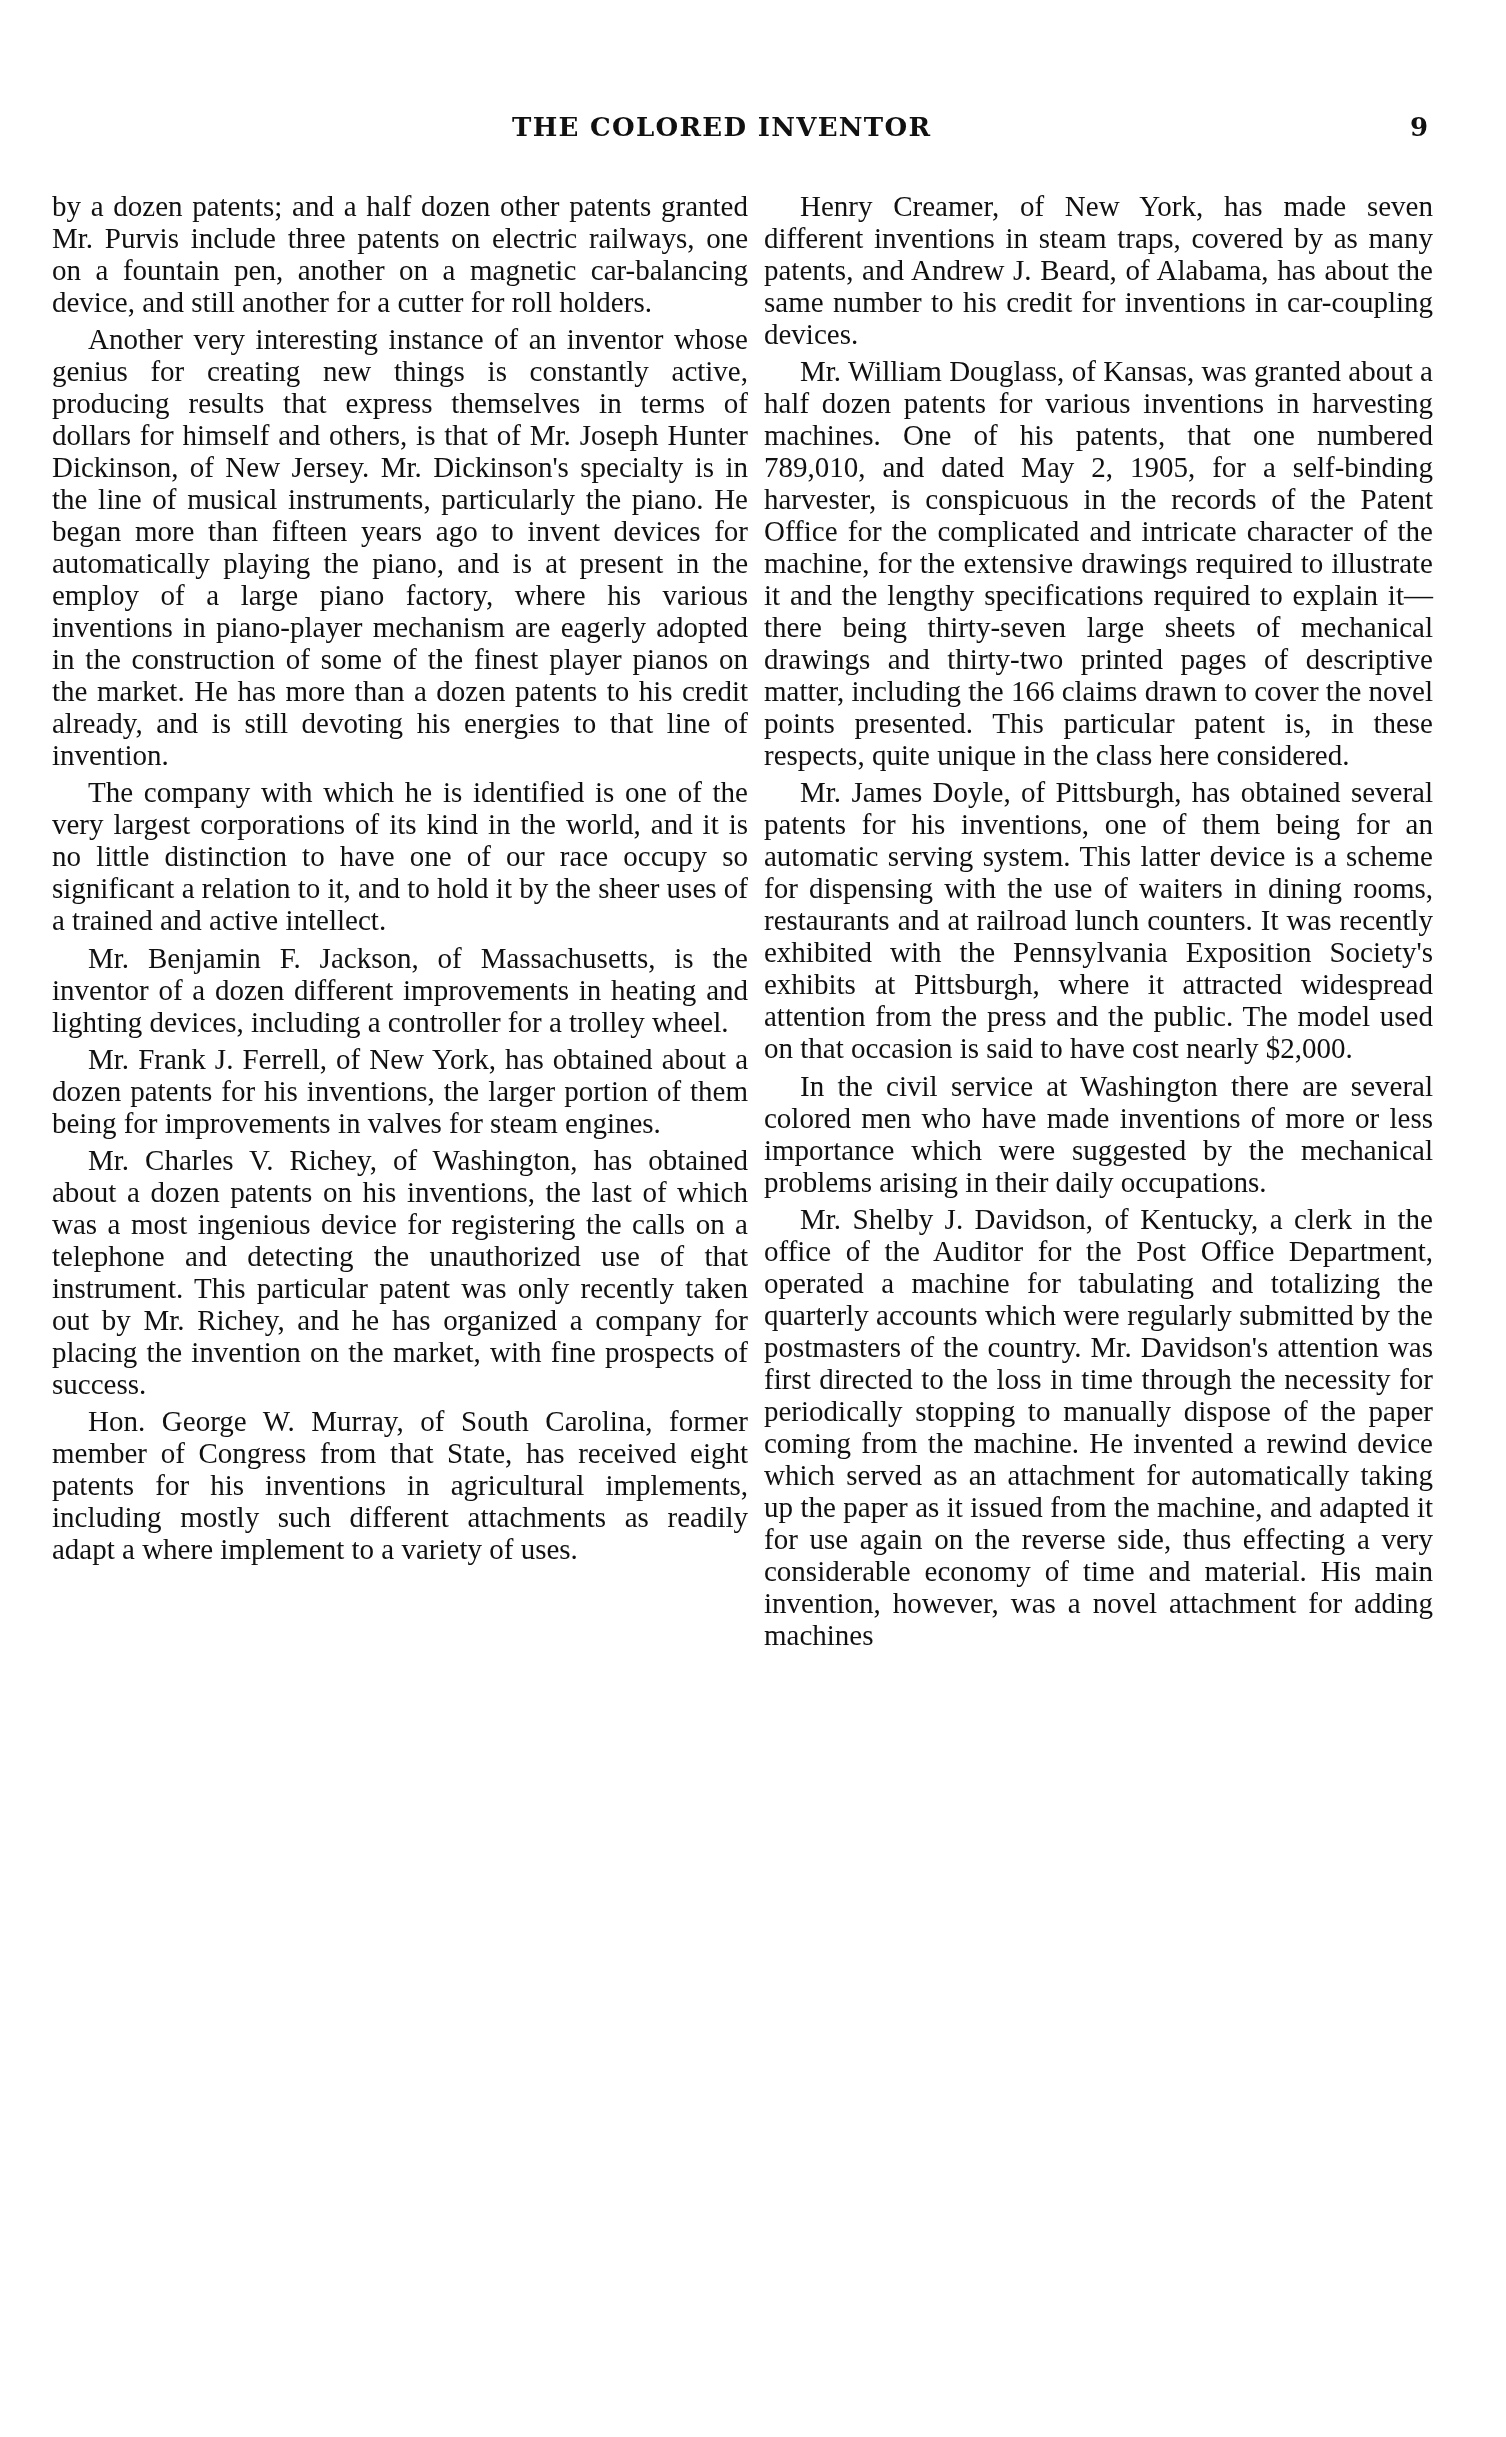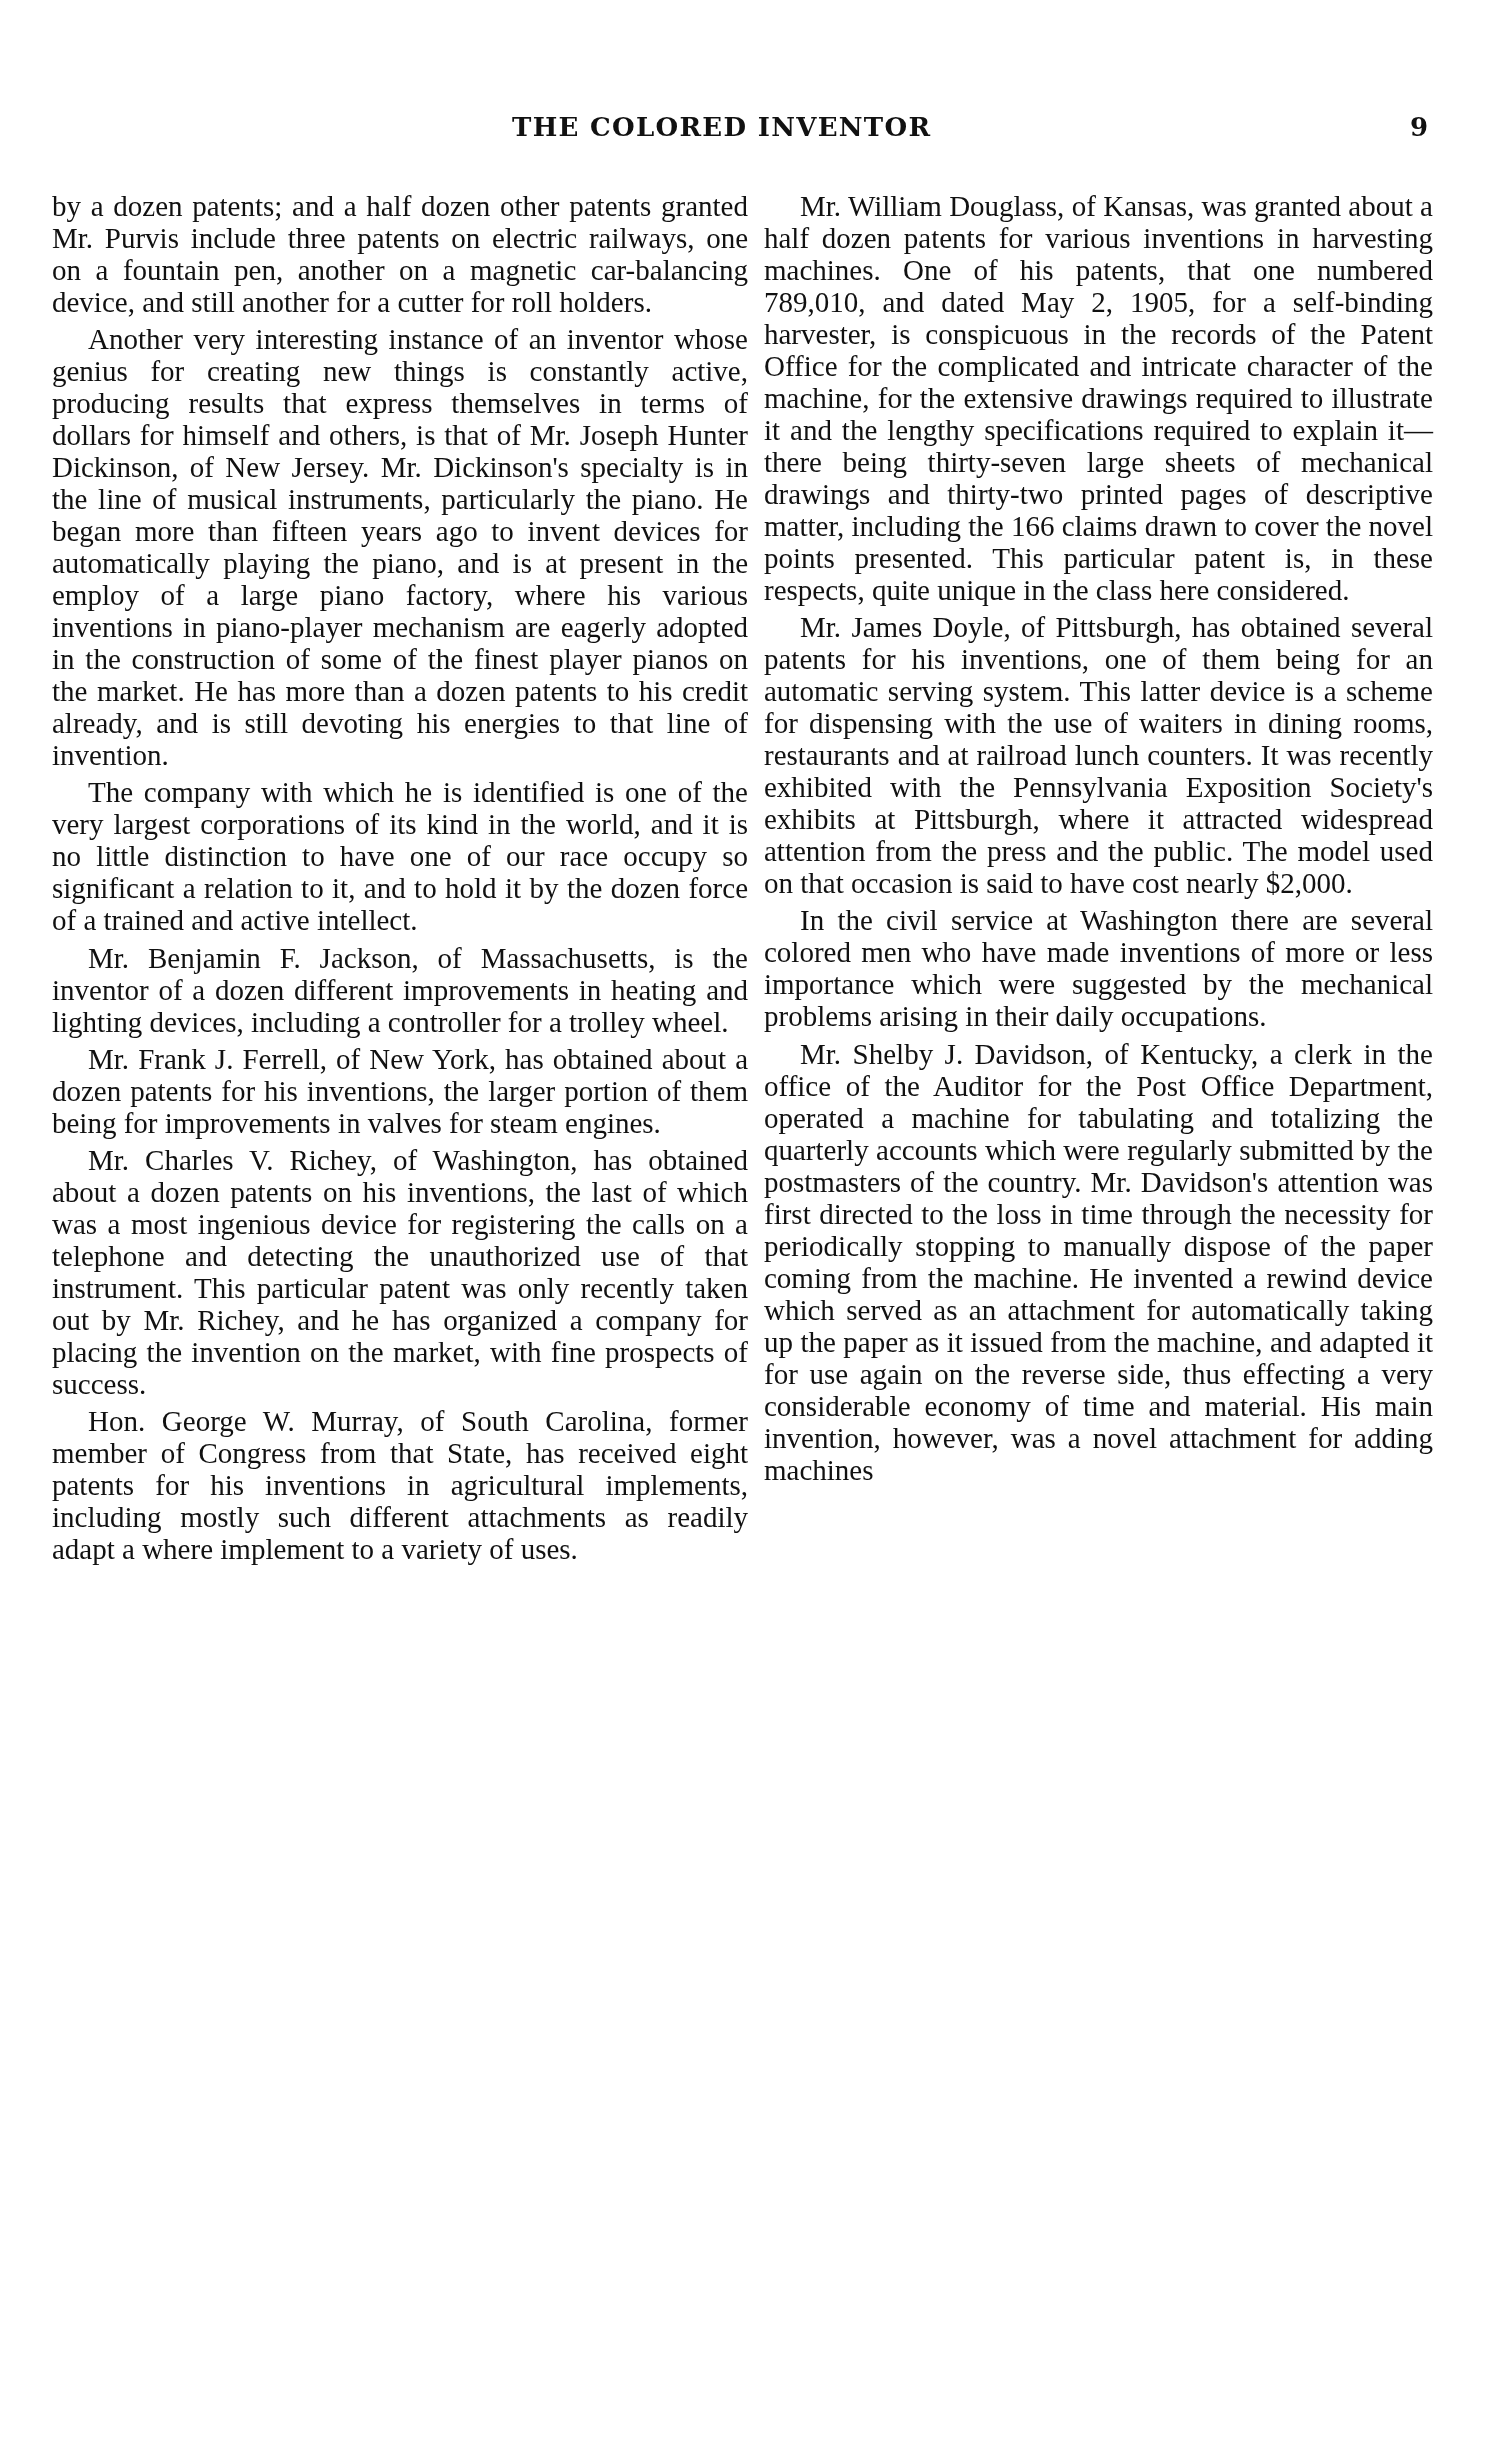--- a/index.html
+++ b/index.html
@@ -24,26 +24,27 @@
 <body>
 
 <div class="running-head">
   <span class="title">THE COLORED INVENTOR</span>
   <span class="page-num">9</span>
 </div>
 
 <div class="column col-left">
   <p class="cont">by a dozen patents; and a half dozen other patents granted Mr. Purvis include three patents on electric railways, one on a fountain pen, another on a magnetic car-balancing device, and still another for a cutter for roll holders.</p>
   <p>Another very interesting instance of an inventor whose genius for creating new things is constantly active, producing results that express themselves in terms of dollars for himself and others, is that of Mr. Joseph Hunter Dickinson, of New Jersey. Mr. Dickinson's specialty is in the line of musical instruments, particularly the piano. He began more than fifteen years ago to invent devices for automatically playing the piano, and is at present in the employ of a large piano factory, where his various inventions in piano-player mechanism are eagerly adopted in the construction of some of the finest player pianos on the market. He has more than a dozen patents to his credit already, and is still devoting his energies to that line of invention.</p>
-  <p>The company with which he is identified is one of the very largest corporations of its kind in the world, and it is no little distinction to have one of our race occupy so significant a relation to it, and to hold it by the dozen force of a trained and active intellect.</p>
+  <p>The company with which he is identified is one of the very largest corporations of its kind in the world, and it is no little distinction to have one of our race occupy so significant a relation to it, and to hold it by the sheer uses of a trained and active intellect.</p>
   <p>Mr. Benjamin F. Jackson, of Massachusetts, is the inventor of a dozen different improvements in heating and lighting devices, including a controller for a trolley wheel.</p>
   <p>Mr. Frank J. Ferrell, of New York, has obtained about a dozen patents for his inventions, the larger portion of them being for improvements in valves for steam engines.</p>
   <p>Mr. Charles V. Richey, of Washington, has obtained about a dozen patents on his inventions, the last of which was a most ingenious device for registering the calls on a telephone and detecting the unauthorized use of that instrument. This particular patent was only recently taken out by Mr. Richey, and he has organized a company for placing the invention on the market, with fine prospects of success.</p>
   <p>Hon. George W. Murray, of South Carolina, former member of Congress from that State, has received eight patents for his inventions in agricultural implements, including mostly such different attachments as readily adapt a where implement to a variety of uses.</p>
 </div>
 
 <div class="column col-right">
+  <p>Henry Creamer, of New York, has made seven different inventions in steam traps, covered by as many patents, and Andrew J. Beard, of Alabama, has about the same number to his credit for inventions in car-coupling devices.</p>
   <p>Mr. William Douglass, of Kansas, was granted about a half dozen patents for various inventions in harvesting machines. One of his patents, that one numbered 789,010, and dated May 2, 1905, for a self-binding harvester, is conspicuous in the records of the Patent Office for the complicated and intricate character of the machine, for the extensive drawings required to illustrate it and the lengthy specifications required to explain it—there being thirty-seven large sheets of mechanical drawings and thirty-two printed pages of descriptive matter, including the 166 claims drawn to cover the novel points presented. This particular patent is, in these respects, quite unique in the class here considered.</p>
   <p>Mr. James Doyle, of Pittsburgh, has obtained several patents for his inventions, one of them being for an automatic serving system. This latter device is a scheme for dispensing with the use of waiters in dining rooms, restaurants and at railroad lunch counters. It was recently exhibited with the Pennsylvania Exposition Society's exhibits at Pittsburgh, where it attracted widespread attention from the press and the public. The model used on that occasion is said to have cost nearly $2,000.</p>
   <p>In the civil service at Washington there are several colored men who have made inventions of more or less importance which were suggested by the mechanical problems arising in their daily occupations.</p>
   <p>Mr. Shelby J. Davidson, of Kentucky, a clerk in the office of the Auditor for the Post Office Department, operated a machine for tabulating and totalizing the quarterly accounts which were regularly submitted by the postmasters of the country. Mr. Davidson's attention was first directed to the loss in time through the necessity for periodically stopping to manually dispose of the paper coming from the machine. He invented a rewind device which served as an attachment for automatically taking up the paper as it issued from the machine, and adapted it for use again on the reverse side, thus effecting a very considerable economy of time and material. His main invention, however, was a novel attachment for adding machines</p>
 </div>
 
 
 </body></html>

